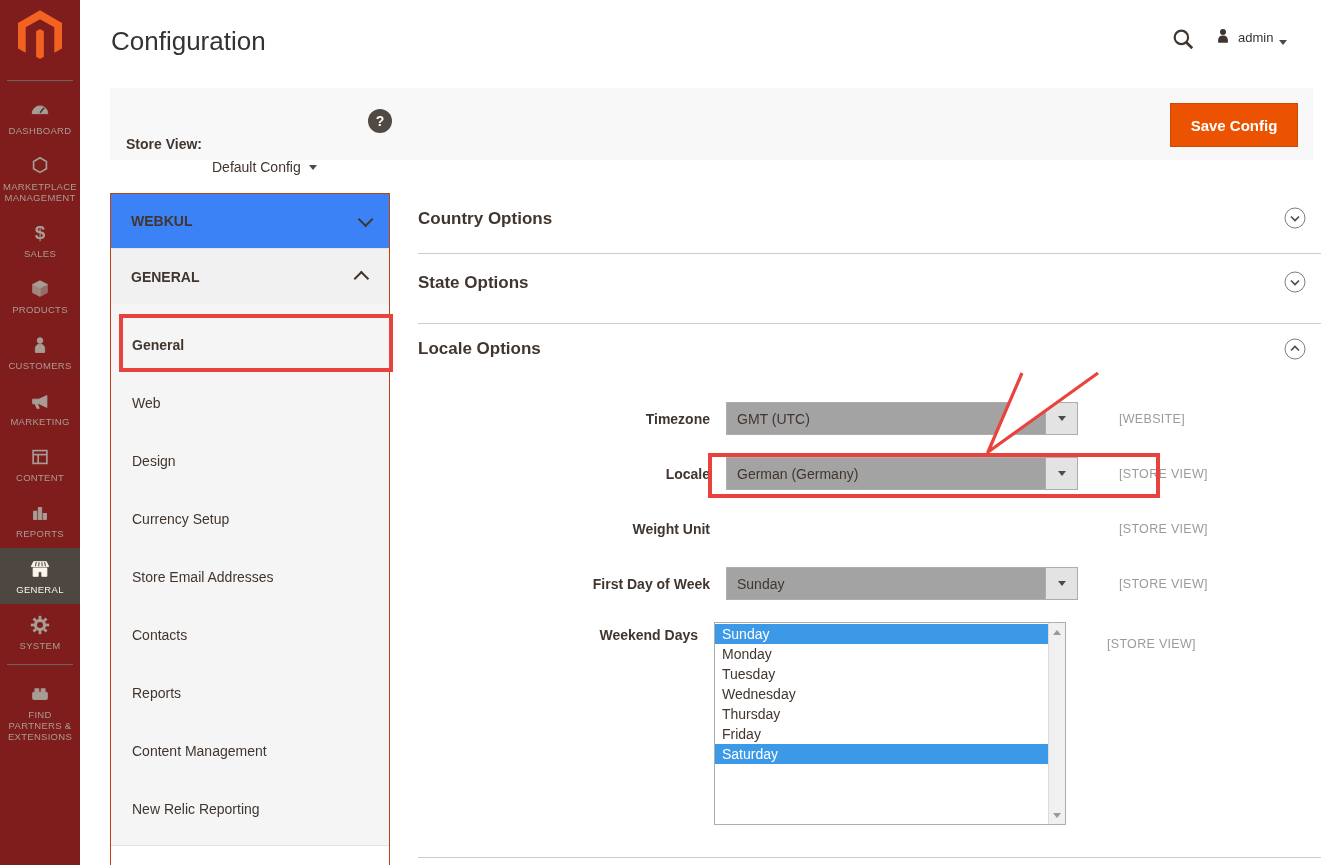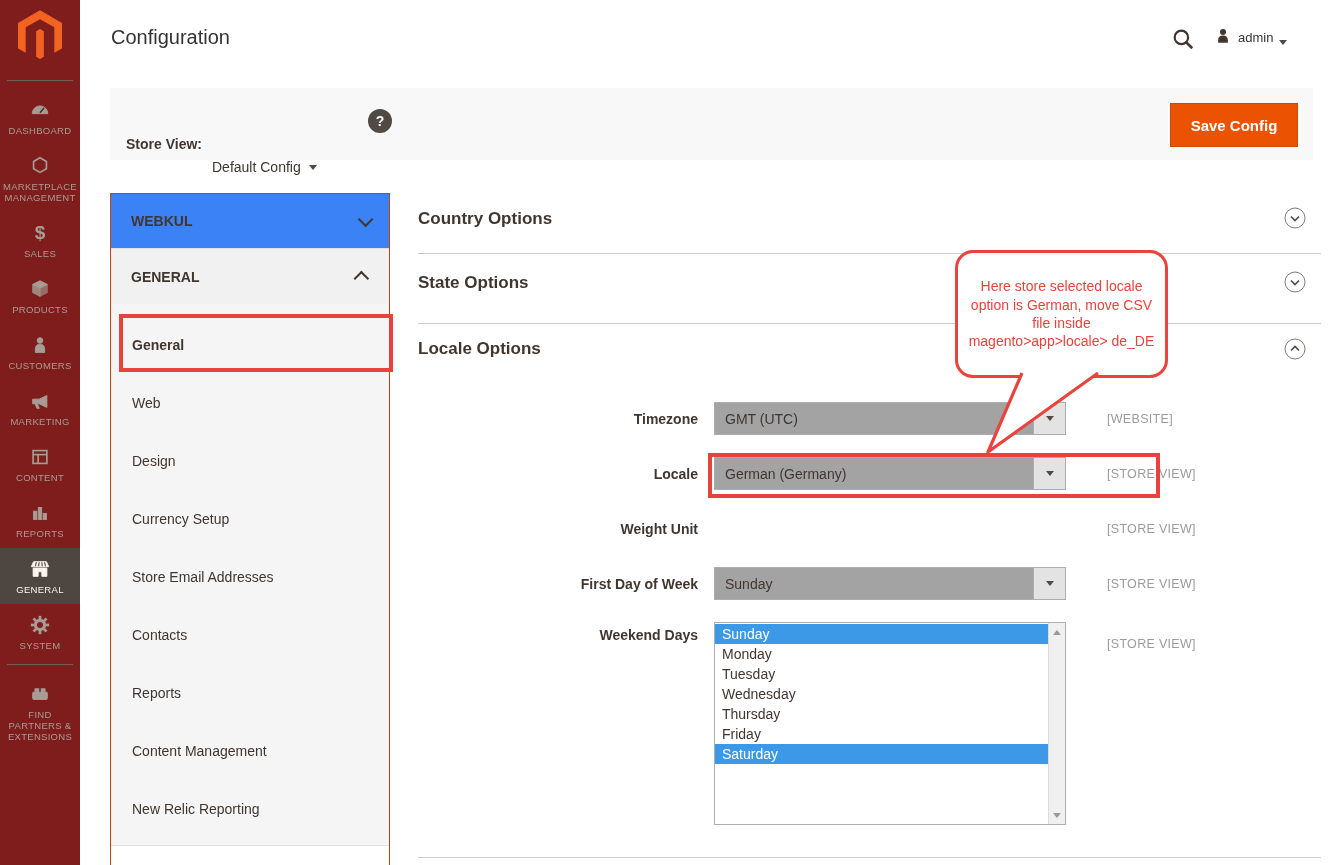--- a/index.html
+++ b/index.html
@@ -16,21 +16,21 @@
   .side-item .icon { height:22px; display:flex; align-items:center; justify-content:center; }
   .side-item .icon svg { fill:#a79d95; stroke:#a79d95; }
   .side-item .lbl { margin-top:4px; font-size:9.5px; line-height:11px; letter-spacing:.3px; color:#a79d95; text-align:center; }
   .side-item.active { background:#4e4641; }
   .side-item.active .lbl { color:#fbf5ee; }
   .side-item.active .icon svg { fill:#fbf5ee; stroke:#fbf5ee; }
   .dollar { font-size:19px; font-weight:bold; color:#a79d95; line-height:20px; }
 
   
   .main { position:absolute; left:80px; top:0; width:1263px; height:865px; background:#fff; }
-  .page-title { position:absolute; left:31px; top:26px; font-size:20px; font-weight:400; color:#333; }
+  .page-title { position:absolute; left:31px; top:26px; font-size:26px; font-weight:400; color:#333; }
   .hdr-search { position:absolute; left:1090px; top:26px; width:26px; height:26px; cursor:pointer; }
   .hdr-user { position:absolute; left:1134px; top:27px; display:flex; align-items:flex-end; gap:6px; cursor:pointer; }
   .hdr-user .uname { font-size:13px; color:#333; }
   .caret-dn { width:0; height:0; border-left:4px solid transparent; border-right:4px solid transparent; border-top:5px solid #514943; display:inline-block; }
 
   
   .toolbar { position:absolute; left:30px; top:88px; width:1203px; height:72px; background:#f8f8f8; }
   .storeview { position:absolute; left:16px; top:25px; display:flex; align-items:center; gap:10px; }
   .storeview .sv-label { font-size:14px; font-weight:bold; color:#41362f; }
   .storeview .sv-value { font-size:14px; color:#41362f; display:flex; align-items:center; gap:8px; cursor:pointer;margin-top:46px; }
@@ -49,21 +49,21 @@
   .nav-item.active { font-weight:bold; }
   .nav-tail { height:19px; background:#fff; }
   .redbox-general { position:absolute; left:8px; top:120px; width:274px; height:58px; border:4px solid #e8423c; pointer-events:none; z-index:4; }
 
   
   .content { position:absolute; left:338px; top:193px; width:903px; height:672px; }
   .sect-title { position:absolute; font-size:17px; font-weight:bold; color:#41362f; }
   .divider { position:absolute; left:0; width:903px; height:1px; background:#ccc; }
   .circ-chev { position:absolute; left:866px; width:22px; height:22px; cursor:pointer; }
 
-  .field-row { position:absolute; left:0; width:903px; height:33px; }
+  .field-row { position:absolute; left:12px; width:903px; height:33px; }
   .field-label { position:absolute; left:0; top:0; width:280px; height:33px; display:flex; align-items:center; justify-content:flex-end; font-size:14px; font-weight:bold; color:#41362f; }
   .select-box { position:absolute; left:296px; top:0; width:352px; height:33px; border:1px solid #adadad; background:#a3a3a3; display:flex; align-items:center; cursor:pointer; }
   .select-value { flex:1; padding-left:10px; font-size:14px; color:#41362f; white-space:nowrap; overflow:hidden; }
   .select-caret { width:32px; height:31px; background:#e3e3e3; border-left:1px solid #adadad; display:flex; align-items:center; justify-content:center; }
   .scope { position:absolute; left:689px; top:0; height:33px; display:flex; align-items:center; font-size:12.5px; color:#9b9b9b; letter-spacing:.3px; }
   .redbox-locale { position:absolute; left:290px; top:260px; width:452px; height:45px; border:4px solid #e8423c; pointer-events:none; z-index:4; }
 
   
   .multi-row { position:absolute; left:0; top:429px; width:903px; }
   .multi-label { position:absolute; left:0; top:5px; width:280px; text-align:right; font-size:14px; font-weight:bold; color:#41362f; }
@@ -347,21 +347,18 @@
           <span class="ms-arrow dn">
               <span class="tri-dn"></span>
             </span>
         </div>
       </div>
       <span class="scope" style="top:5px;">[STORE VIEW]</span>
     </div>
 
     <div class="divider" style="top:664px;"></div>
 
-    <div class="callout">
-      <div class="callout-text">Here store selected locale option is German, move CSV file inside magento&gt;app&gt;locale&gt; de_DE</div>
-    </div>
     <svg class="callout-tail" width="140" height="90">
       <path d="M44 2 L10 81 L120 2" fill="#ffffff" stroke="#e8433c" stroke-width="3.2" stroke-linejoin="round"></path>
     </svg>
 
   </section>
 </div>
 
 </body></html>

